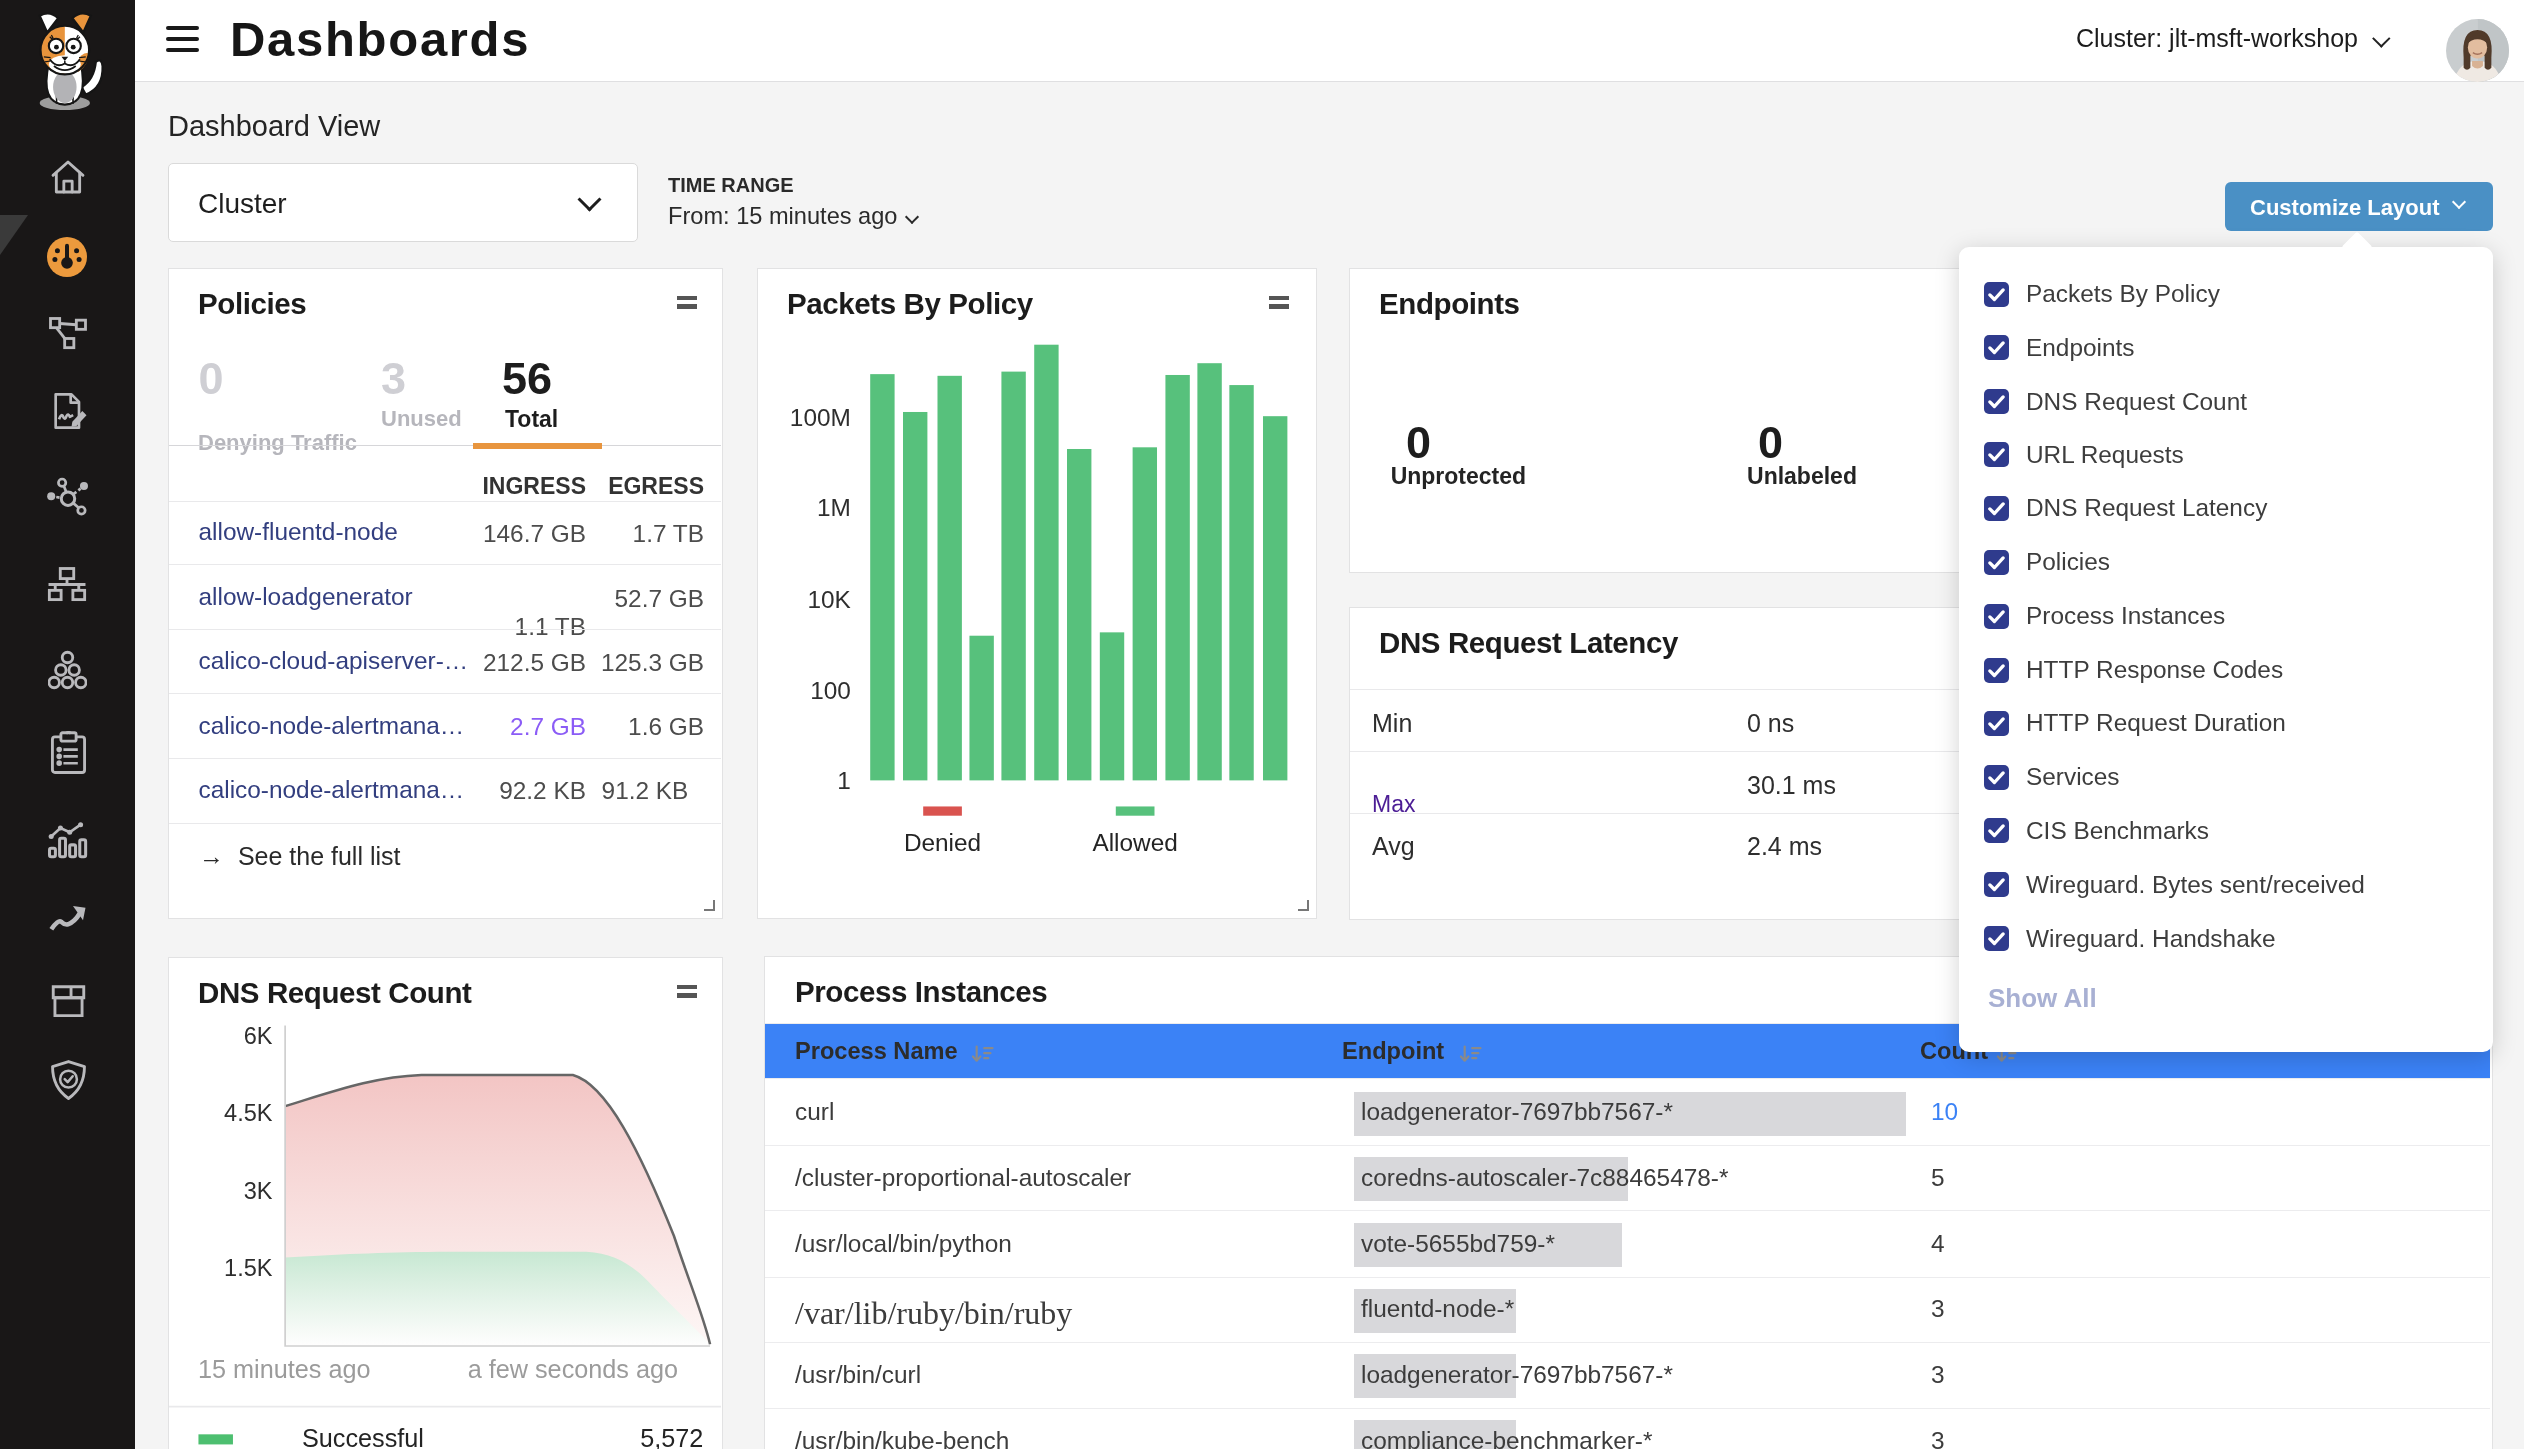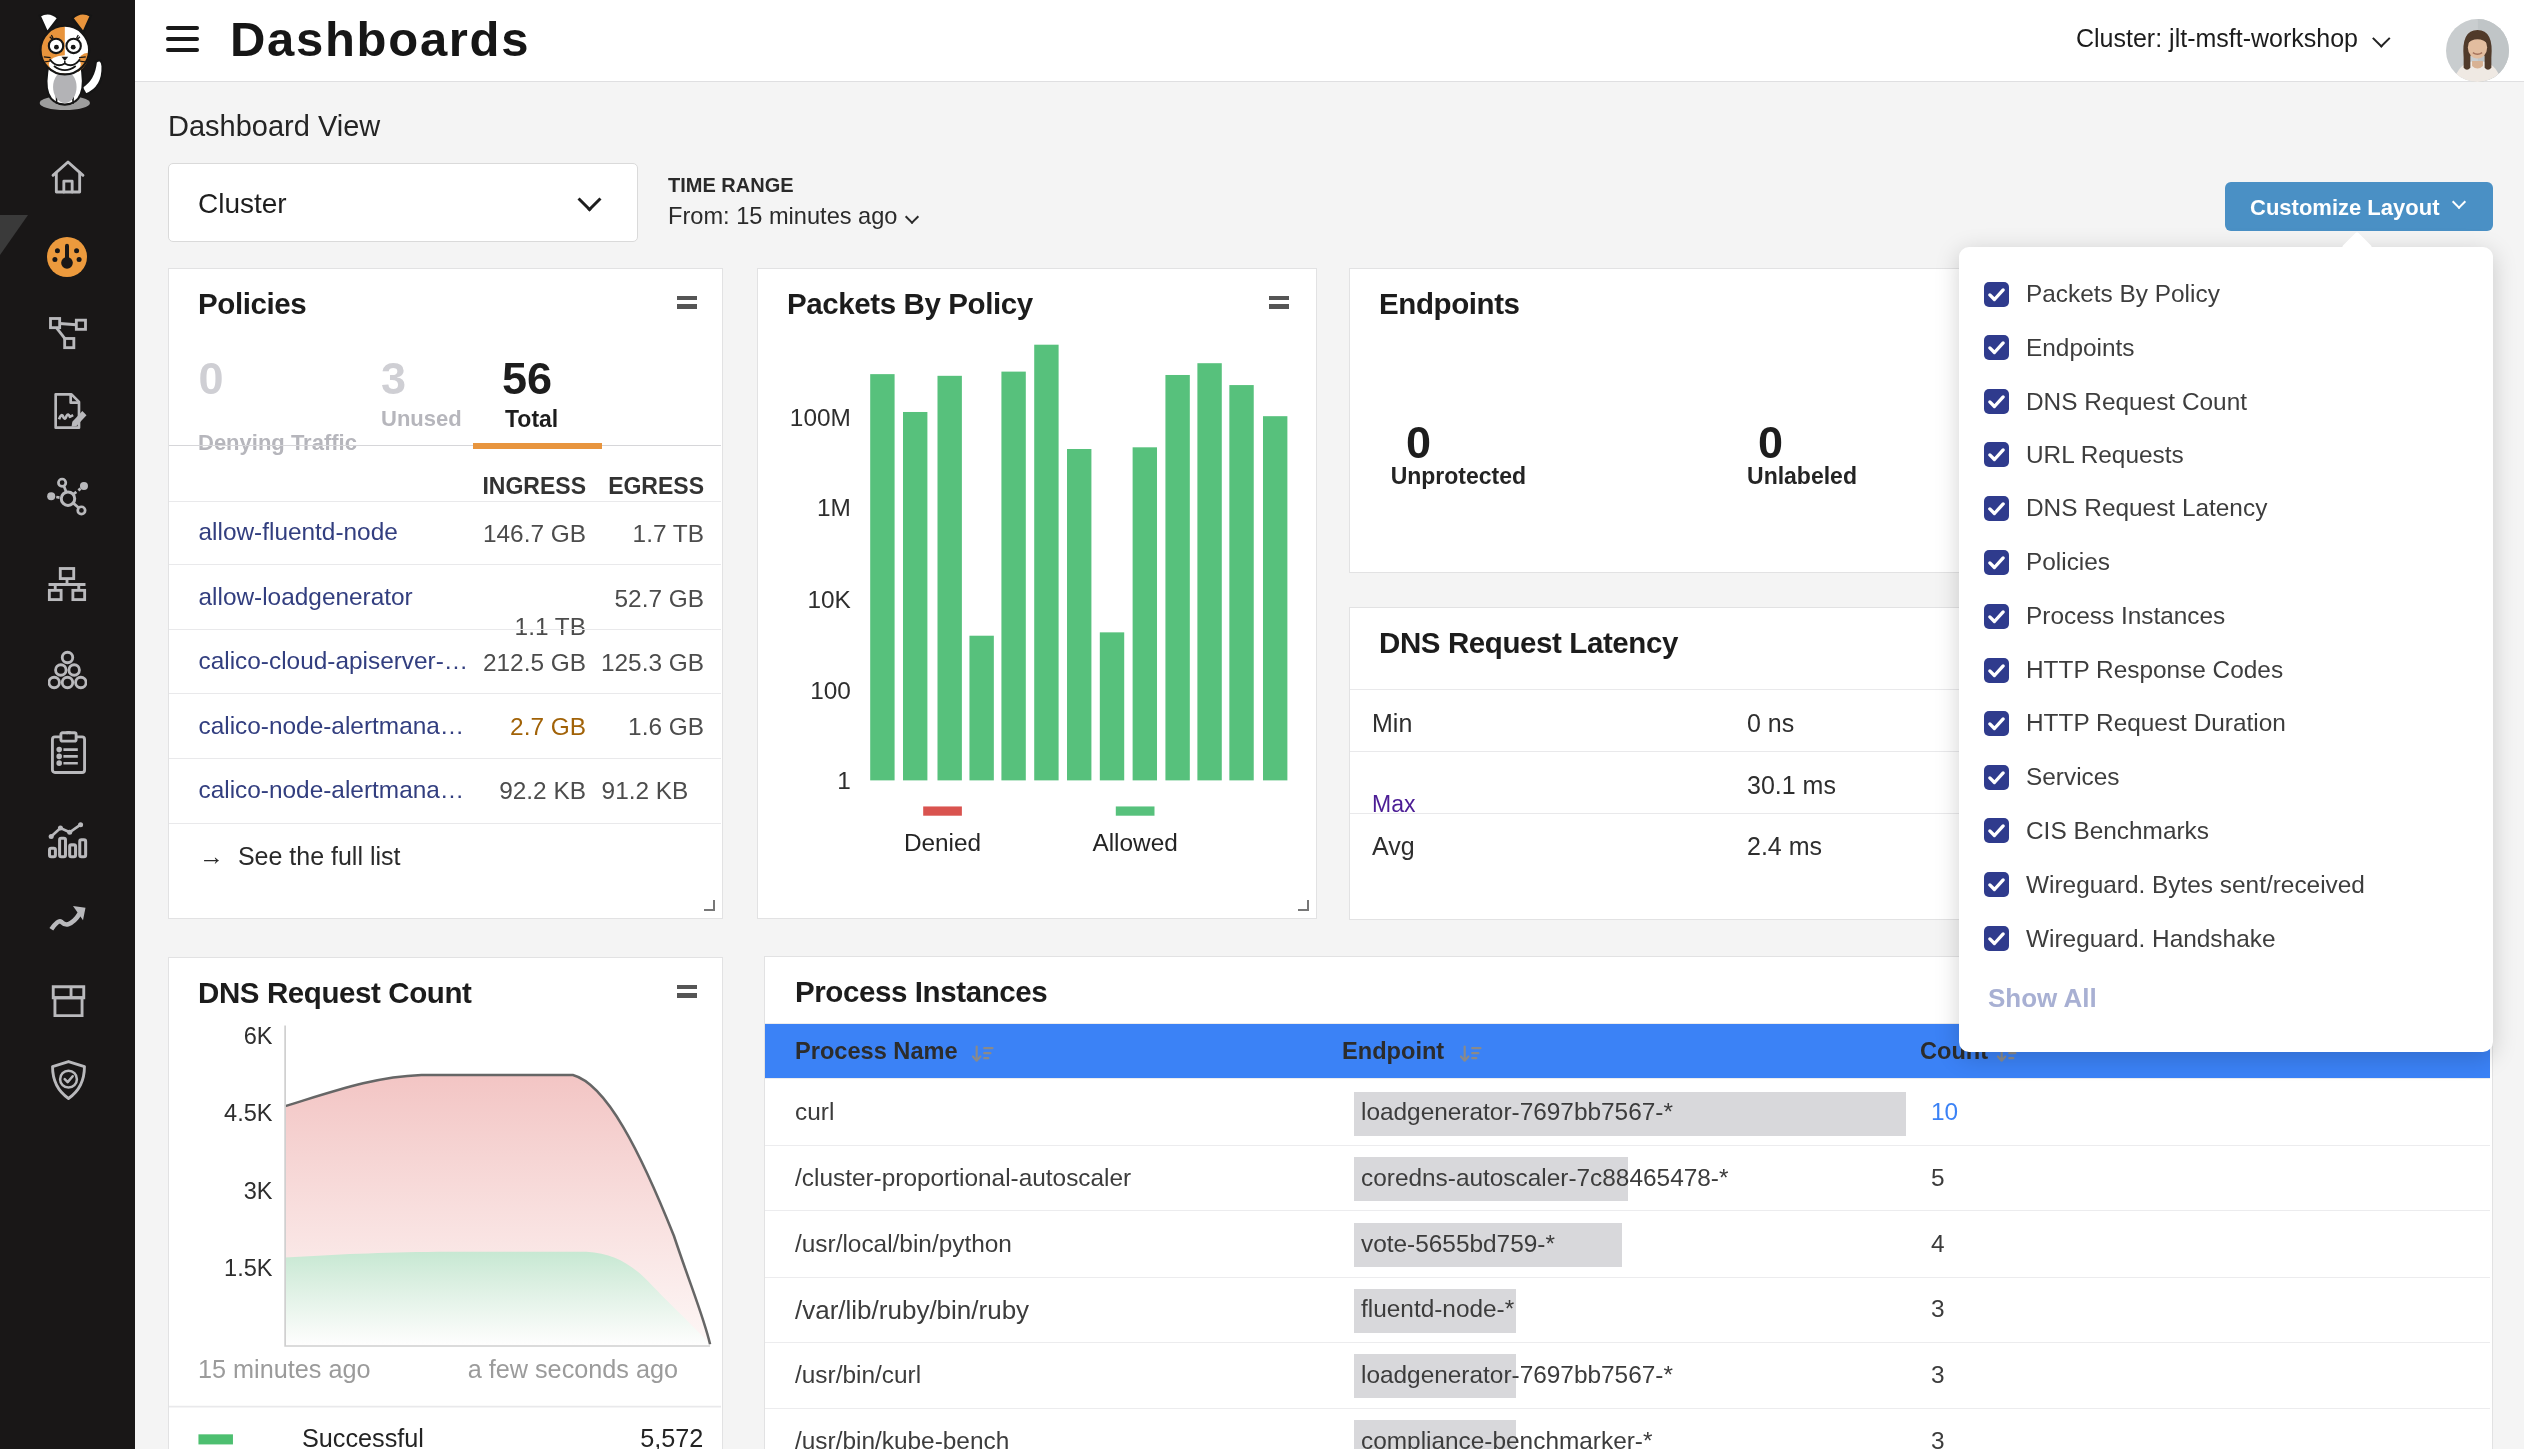--- a/index.html
+++ b/index.html
@@ -228,21 +228,21 @@
       <div class="abs" style="left:0; top:295px; width:552px; border-top:1.7px solid #e9e9eb;"></div>
       <div class="abs" style="left:29.5px; top:314px; font-size:24.4px; color:#323e7f;">allow-loadgenerator</div>
       <div class="abs" style="left:257px; top:316px; width:160px; font-size:24.4px; color:#4c4c4c; text-align:right;margin-top:28px;">1.1 TB</div>
       <div class="abs" style="left:417px; top:316px; width:118px; font-size:24.4px; color:#4c4c4c; text-align:right;">52.7 GB</div>
       <div class="abs" style="left:0; top:360px; width:552px; border-top:1.7px solid #e9e9eb;"></div>
       <div class="abs" style="left:29.5px; top:378px; font-size:24.4px; color:#323e7f;">calico-cloud-apiserver-…</div>
       <div class="abs" style="left:257px; top:380px; width:160px; font-size:24.4px; color:#4c4c4c; text-align:right;">212.5 GB</div>
       <div class="abs" style="left:417px; top:380px; width:118px; font-size:24.4px; color:#4c4c4c; text-align:right;">125.3 GB</div>
       <div class="abs" style="left:0; top:424px; width:552px; border-top:1.7px solid #e9e9eb;"></div>
       <div class="abs" style="left:29.5px; top:443px; font-size:24.4px; color:#323e7f;">calico-node-alertmana…</div>
-      <div class="abs" style="left:257px; top:444px; width:160px; font-size:24.4px; color:#a16207; text-align:right;">2.7 GB</div>
+      <div class="abs" style="left:257px; top:444px; width:160px; font-size:24.4px; color:#8b5cf6; text-align:right;">2.7 GB</div>
       <div class="abs" style="left:417px; top:444px; width:118px; font-size:24.4px; color:#4c4c4c; text-align:right;">1.6 GB</div>
       <div class="abs" style="left:0; top:489px; width:552px; border-top:1.7px solid #e9e9eb;"></div>
       <div class="abs" style="left:29.5px; top:507px; font-size:24.4px; color:#323e7f;">calico-node-alertmana…</div>
       <div class="abs" style="left:257px; top:508px; width:160px; font-size:24.4px; color:#4c4c4c; text-align:right;">92.2 KB</div>
       <div class="abs" style="left:417px; top:508px; width:118px; font-size:24.4px; color:#4c4c4c; text-align:center;">91.2 KB</div>
       <div class="abs" style="left:0; top:554px; width:552px; border-top:1.7px solid #e9e9eb;"></div>
       <div class="abs" style="left:30px; top:573px; font-size:25px; color:#2a2a2a;">→&nbsp;&nbsp;See the full list</div>
       <div class="rsz"></div>
     </div>
 
@@ -372,21 +372,21 @@
       <div class="abs" style="left:30px; top:207px; font-size:24.4px; color:#3c3c3c;">/cluster-proportional-autoscaler</div>
       <div class="hl" style="left:589px; top:200px; width:274px;"></div>
       <div class="abs" style="left:596px; top:207px; font-size:24.4px; color:#3c3c3c;">coredns-autoscaler-7c88465478-*</div>
       <div class="abs" style="left:1166px; top:207px; font-size:24.4px; color:#3c3c3c;">5</div>
       <div class="abs" style="left:0; top:253px; width:1725px; border-top:1.7px solid #ececee;"></div>
       <div class="abs" style="left:30px; top:273px; font-size:24.4px; color:#3c3c3c;">/usr/local/bin/python</div>
       <div class="hl" style="left:589px; top:266px; width:268px;"></div>
       <div class="abs" style="left:596px; top:273px; font-size:24.4px; color:#3c3c3c;">vote-5655bd759-*</div>
       <div class="abs" style="left:1166px; top:273px; font-size:24.4px; color:#3c3c3c;">4</div>
       <div class="abs" style="left:0; top:320px; width:1725px; border-top:1.7px solid #ececee;"></div>
-      <div class="abs" style="left:30px; top:338px; font-size:26px; color:#3c3c3c;">/var/lib/ruby/bin/ruby</div>
+      <div class="abs" style="left:30px; top:338px; font-size:32px; color:#3c3c3c;font-family:Liberation Serif, serif;">/var/lib/ruby/bin/ruby</div>
       <div class="hl" style="left:589px; top:332px; width:162px;"></div>
       <div class="abs" style="left:596px; top:338px; font-size:24.4px; color:#3c3c3c;">fluentd-node-*</div>
       <div class="abs" style="left:1166px; top:338px; font-size:24.4px; color:#3c3c3c;">3</div>
       <div class="abs" style="left:0; top:385px; width:1725px; border-top:1.7px solid #ececee;"></div>
       <div class="abs" style="left:30px; top:404px; font-size:24.4px; color:#3c3c3c;">/usr/bin/curl</div>
       <div class="hl" style="left:589px; top:397px; width:162px;"></div>
       <div class="abs" style="left:596px; top:404px; font-size:24.4px; color:#3c3c3c;">loadgenerator-7697bb7567-*</div>
       <div class="abs" style="left:1166px; top:404px; font-size:24.4px; color:#3c3c3c;">3</div>
       <div class="abs" style="left:0; top:451px; width:1725px; border-top:1.7px solid #ececee;"></div>
       <div class="abs" style="left:30px; top:470px; font-size:24.4px; color:#3c3c3c;">/usr/bin/kube-bench</div>

